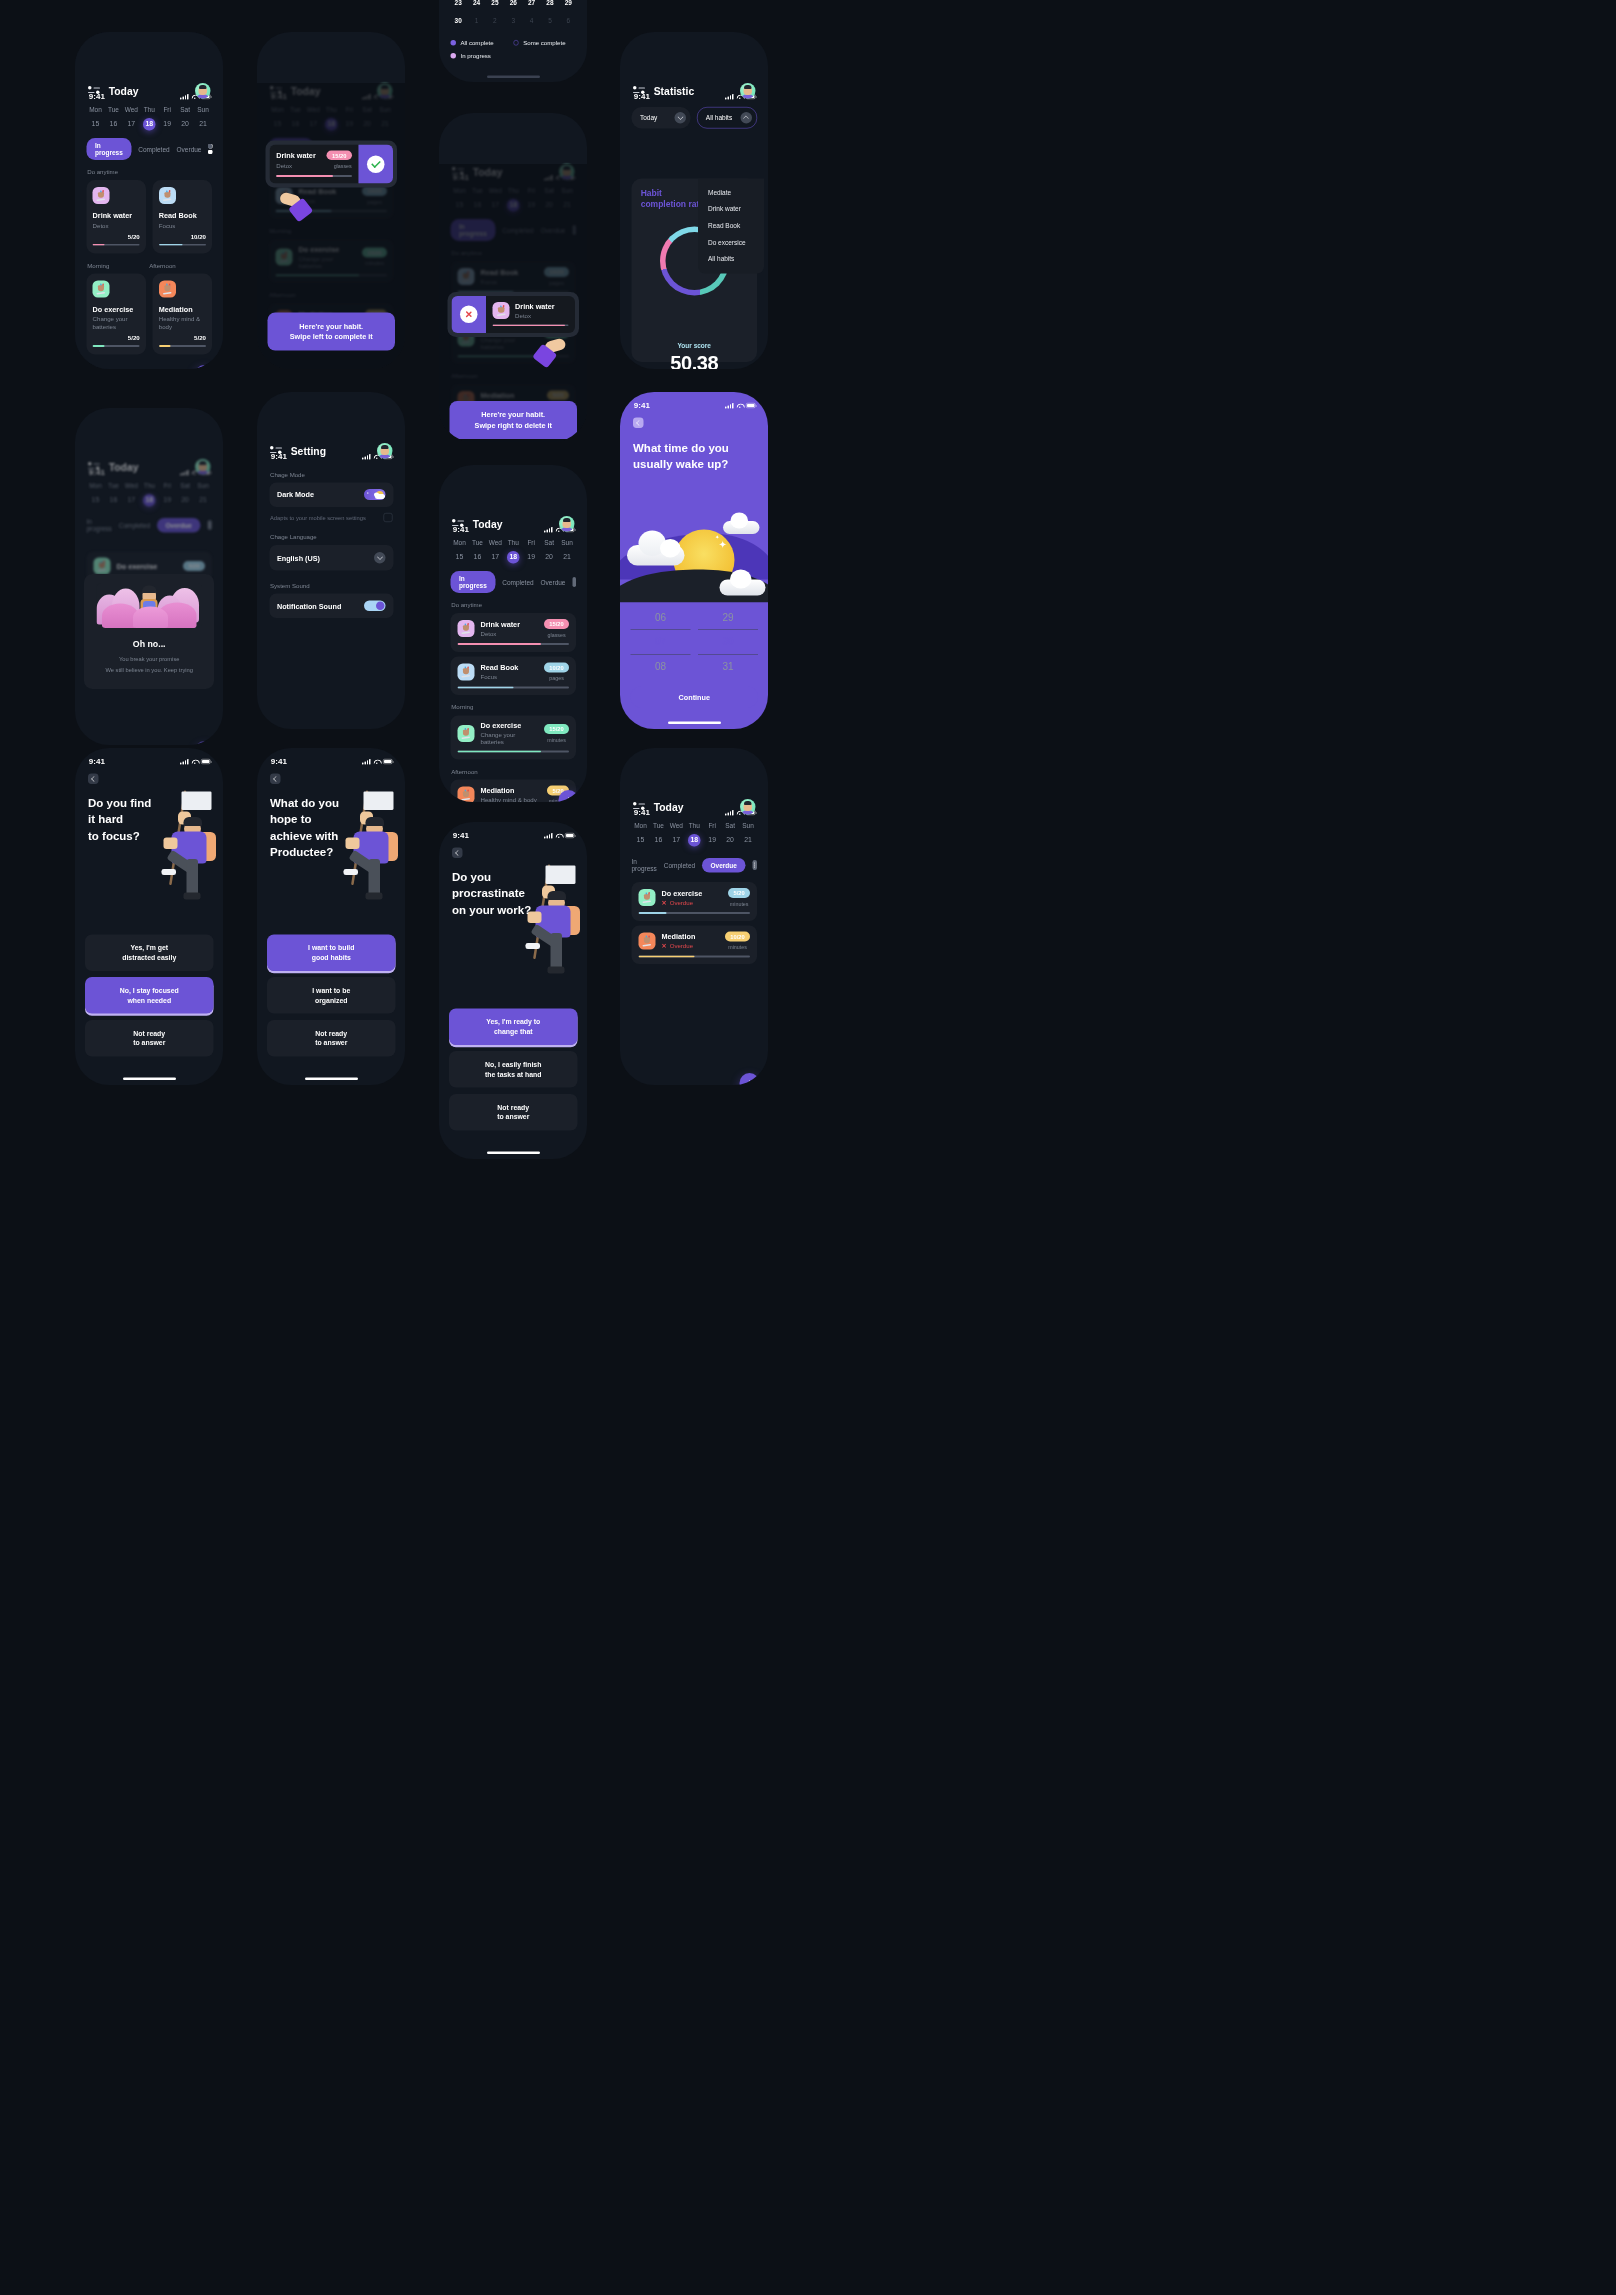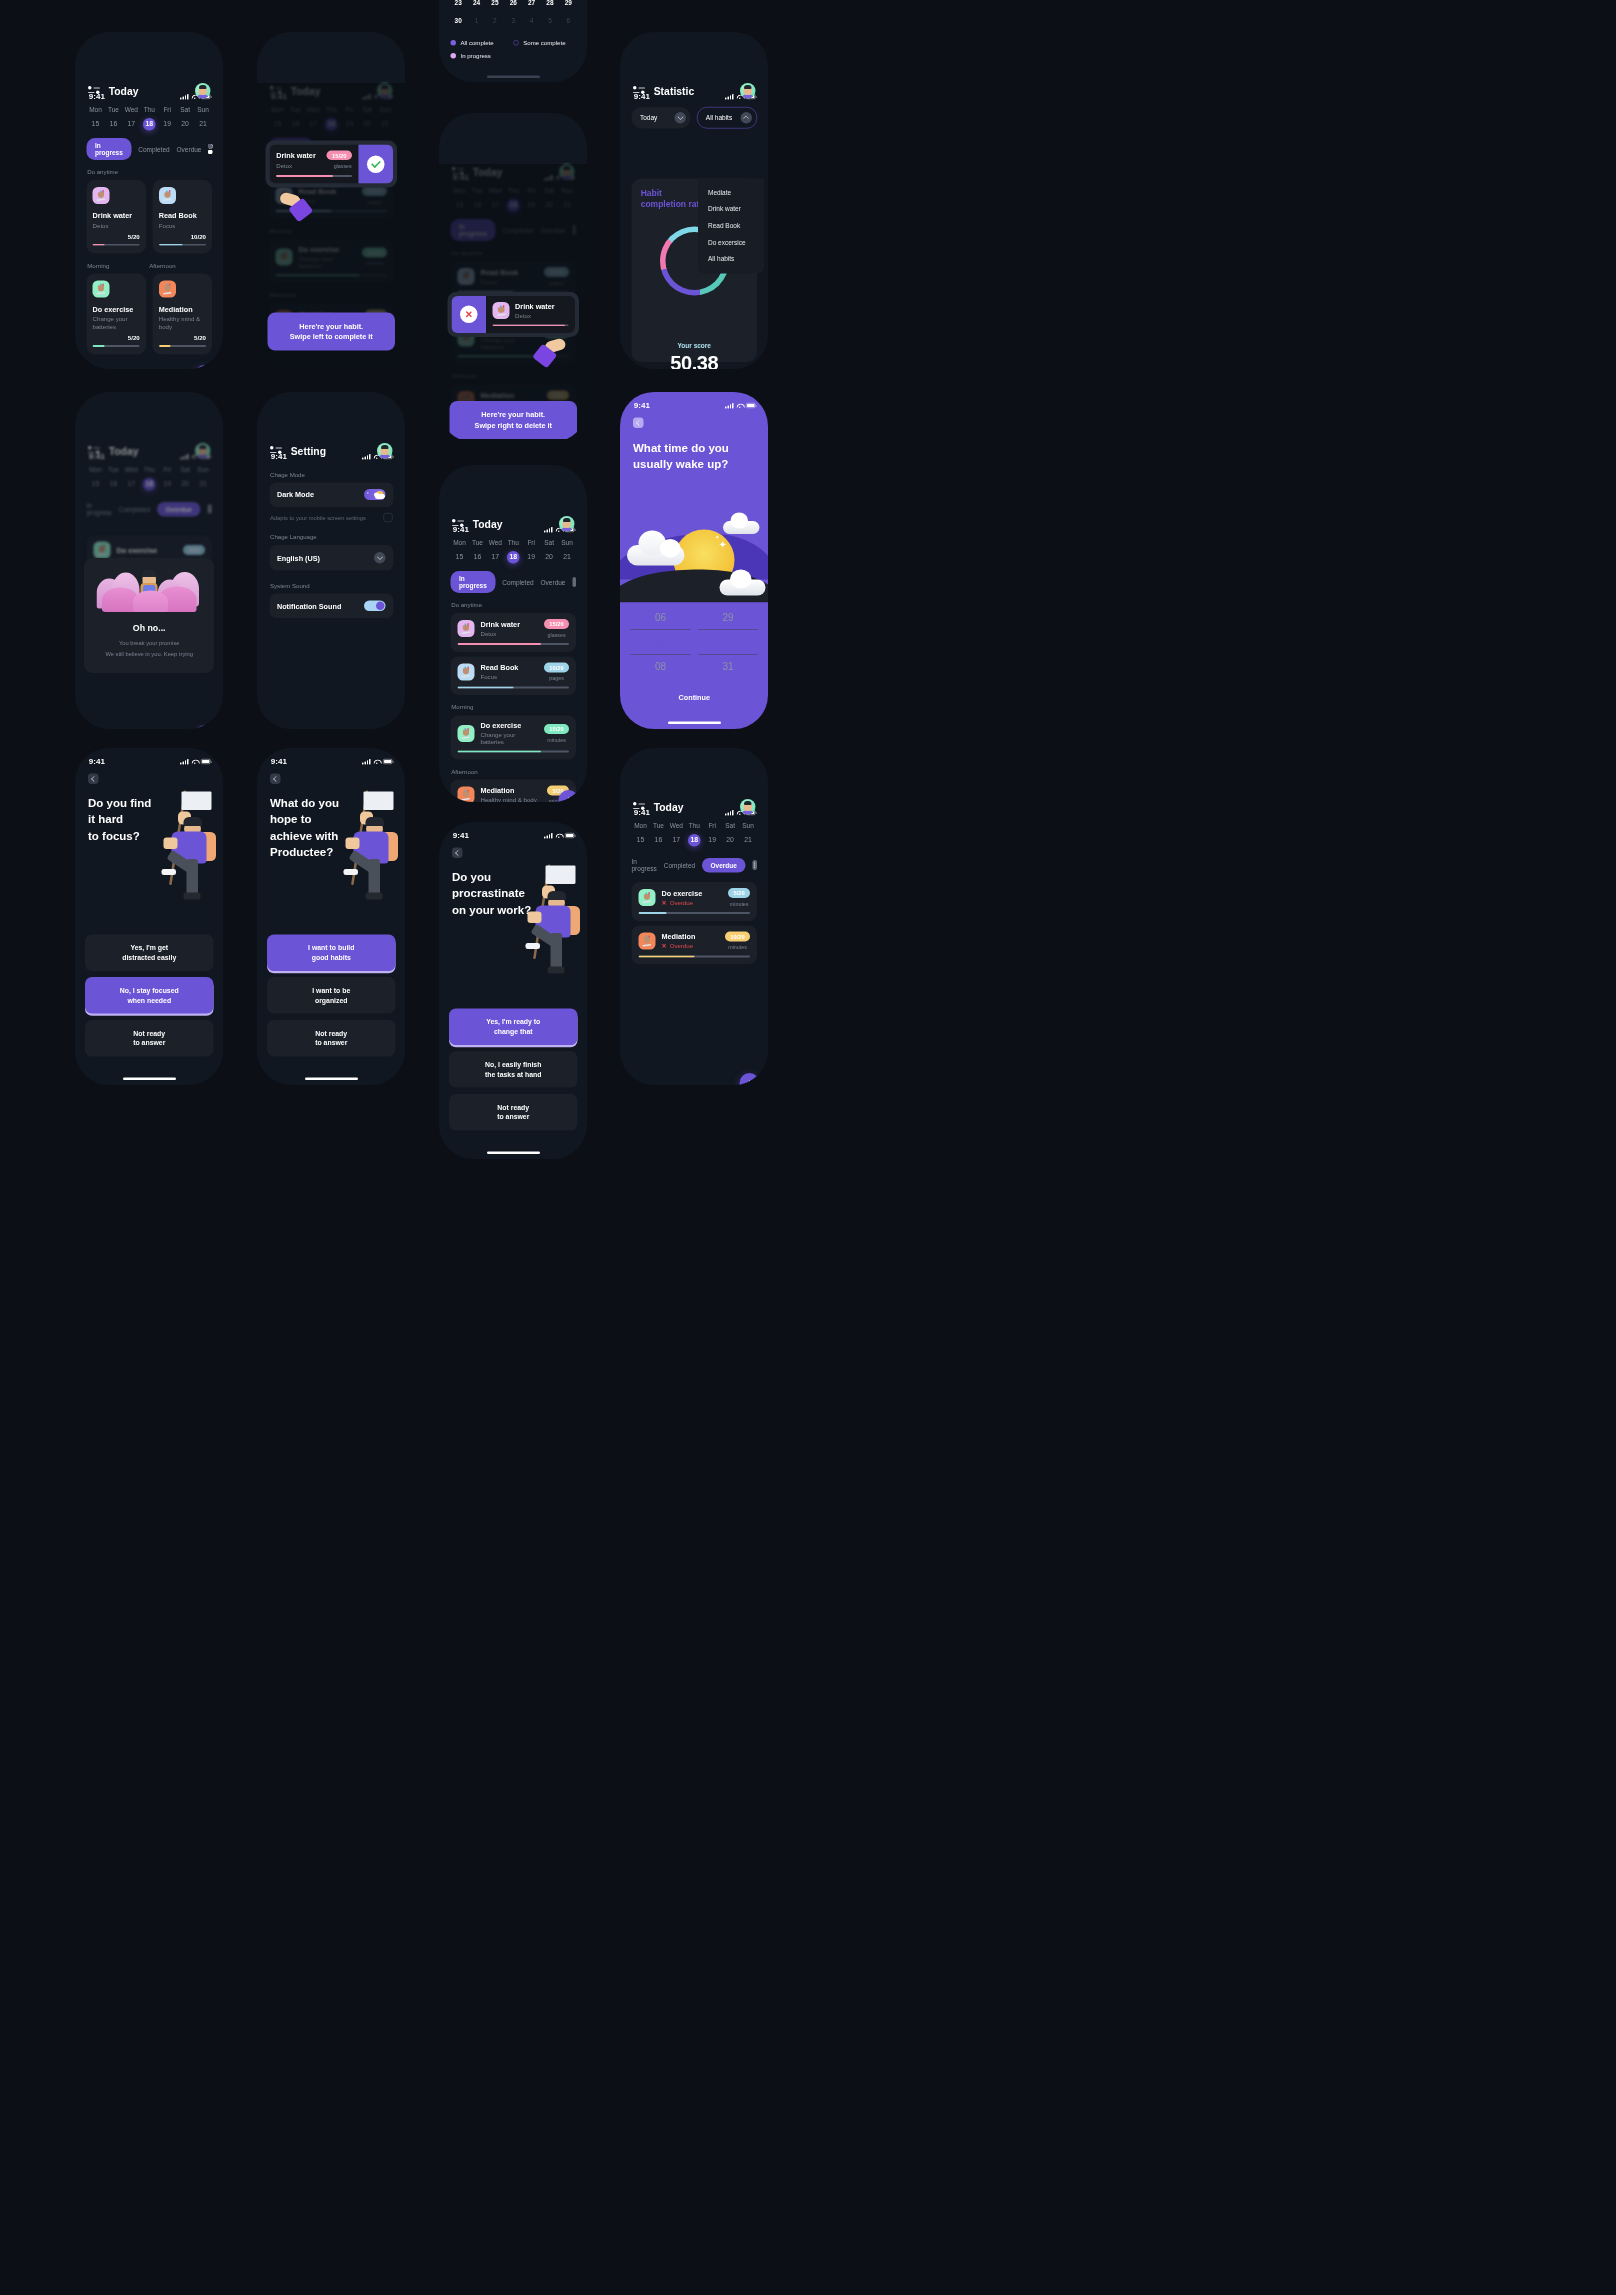--- a/index.html
+++ b/index.html
@@ -801,21 +801,21 @@
         <div style="position:absolute;right:0;top:0;width:43px;height:23px;background:#f0c9a0;border-radius:15.3px 12.2px 10.7px 6.1px;transform:rotate(-16deg);"></div>
         <div style="position:absolute;right:23px;top:15.3px;width:37px;height:34px;background:#7a45e0;border-radius:6.1px;transform:rotate(38deg);"></div>
       </div>
       <div class="tip" style="top:474px;">
         <div>Here're your habit.</div>
         <div>Swipe right to delete it</div>
       </div>
     </div>
   </div>
 
-  <div class="phone" style="left:75px; top:392px; width:148px; height:337px;">
+  <div class="phone" style="left:75px; top:408px; width:148px; height:337px;">
     <div style="width:297px;height:673px;transform:scale(.5);transform-origin:0 0;position:relative;">
       <div class="blurred">
         <div class="statusbar">
             <div class="st-time">9:41</div>
           <div class="st-icons">
               <span class="sig">
                 <i></i>
                 <i></i>
                 <i></i>
                 <i></i>

